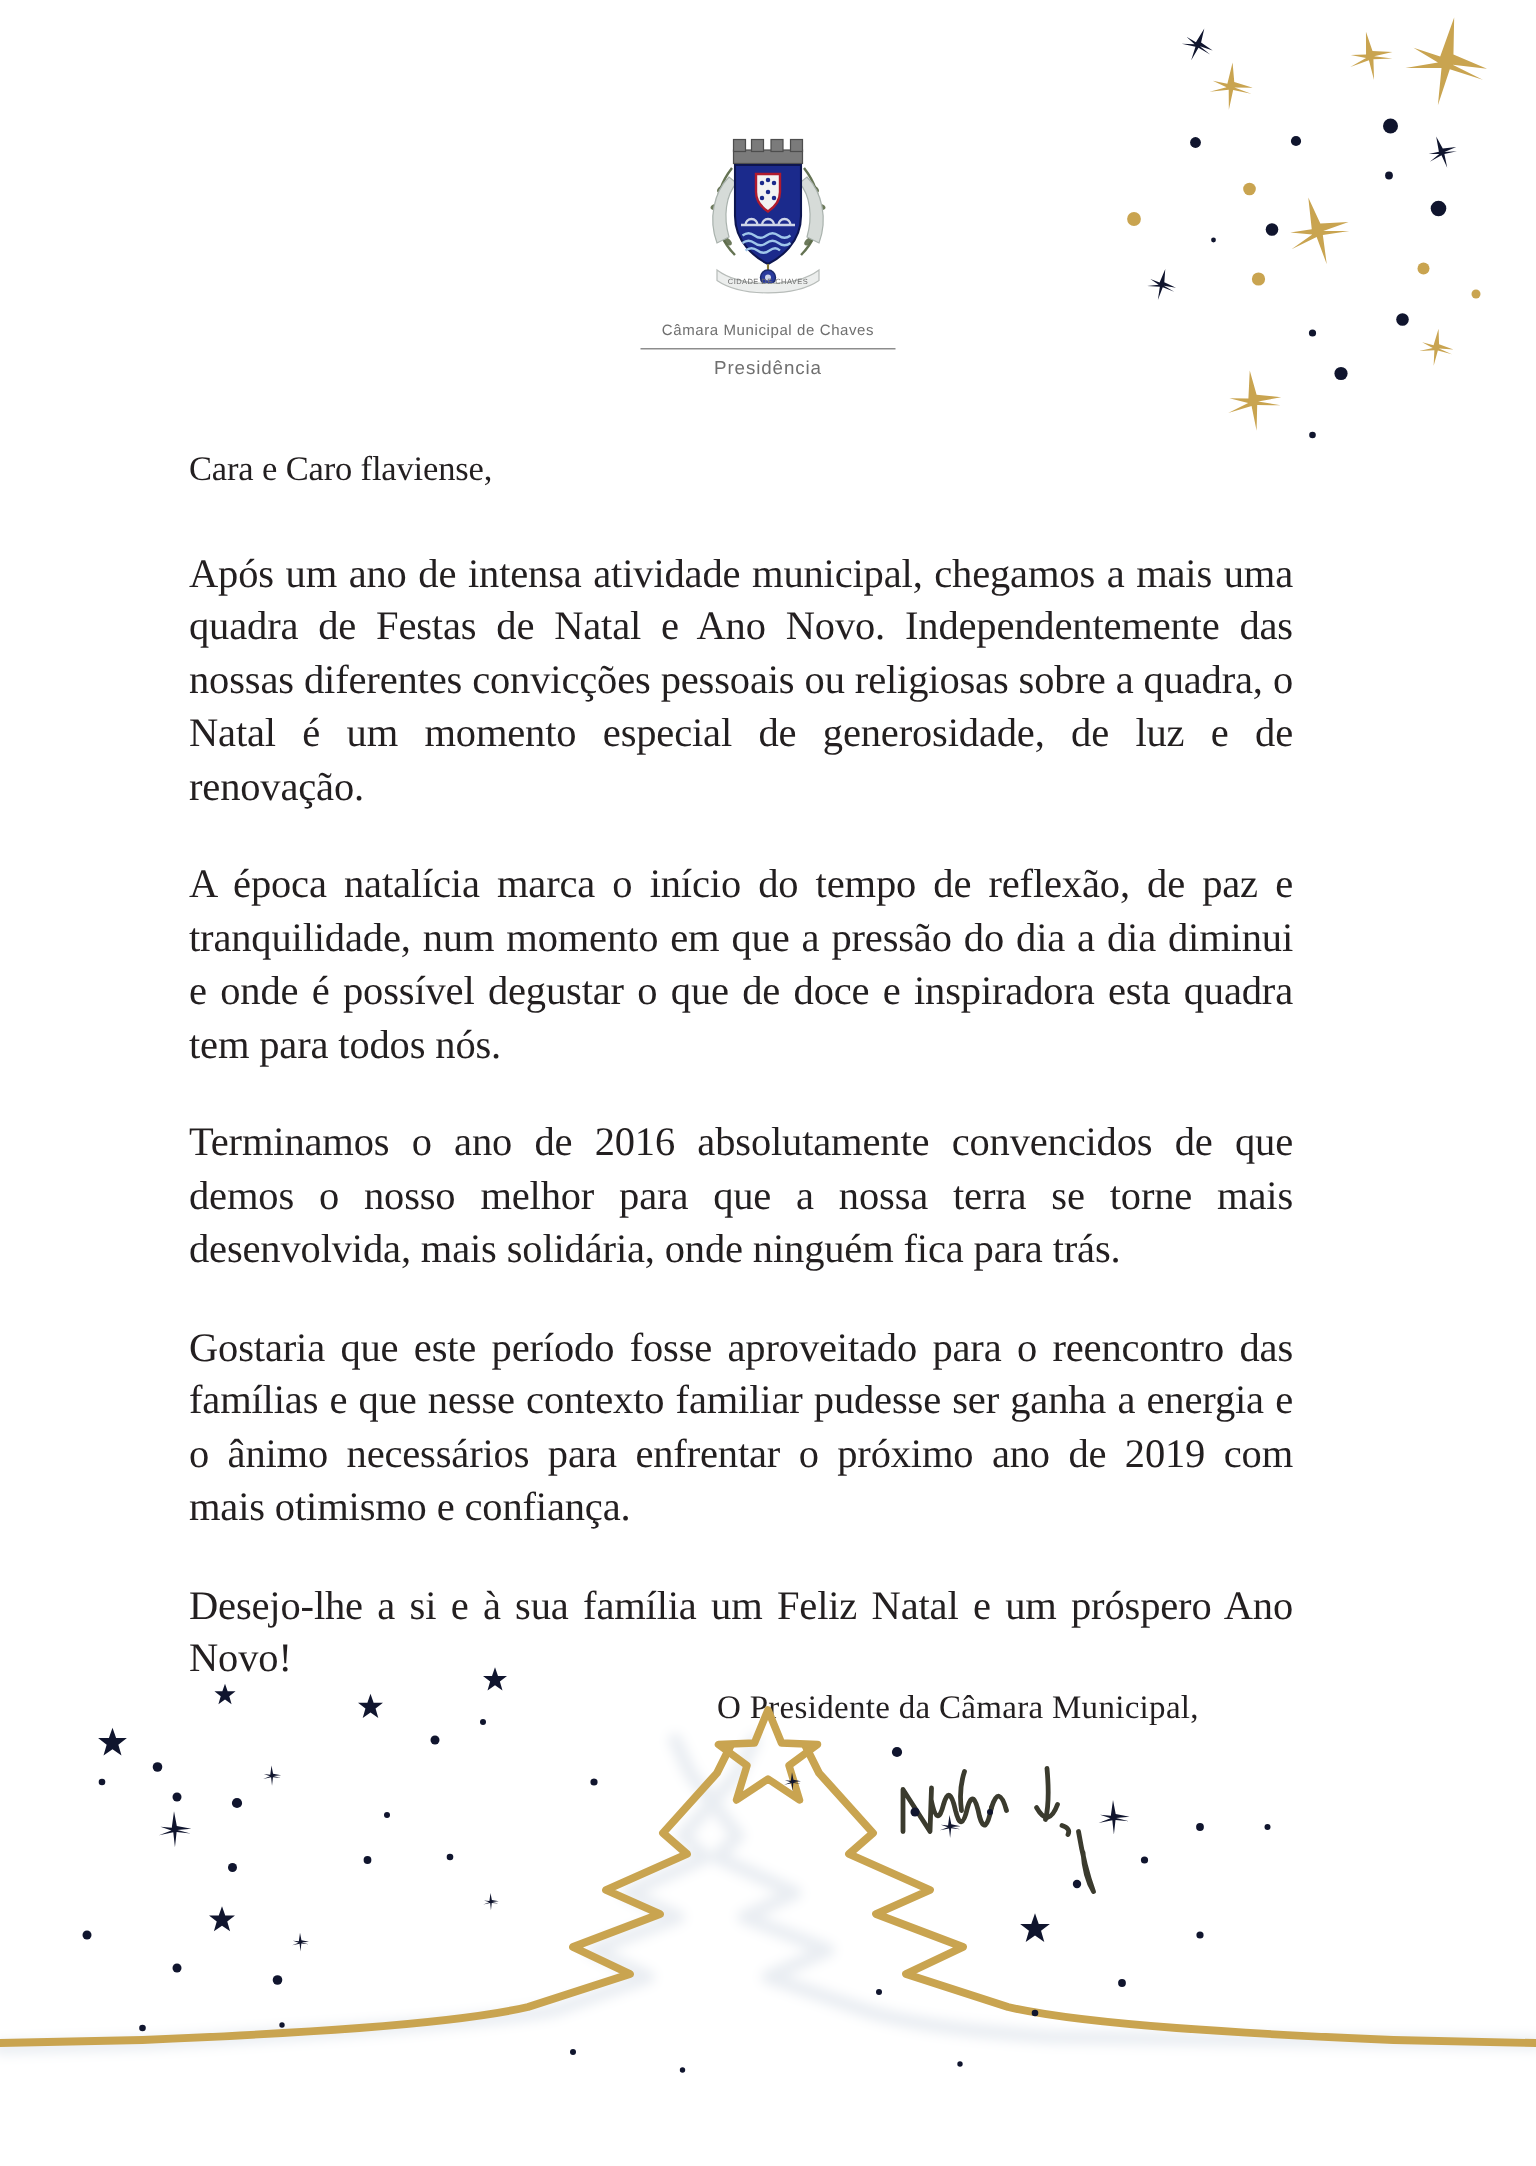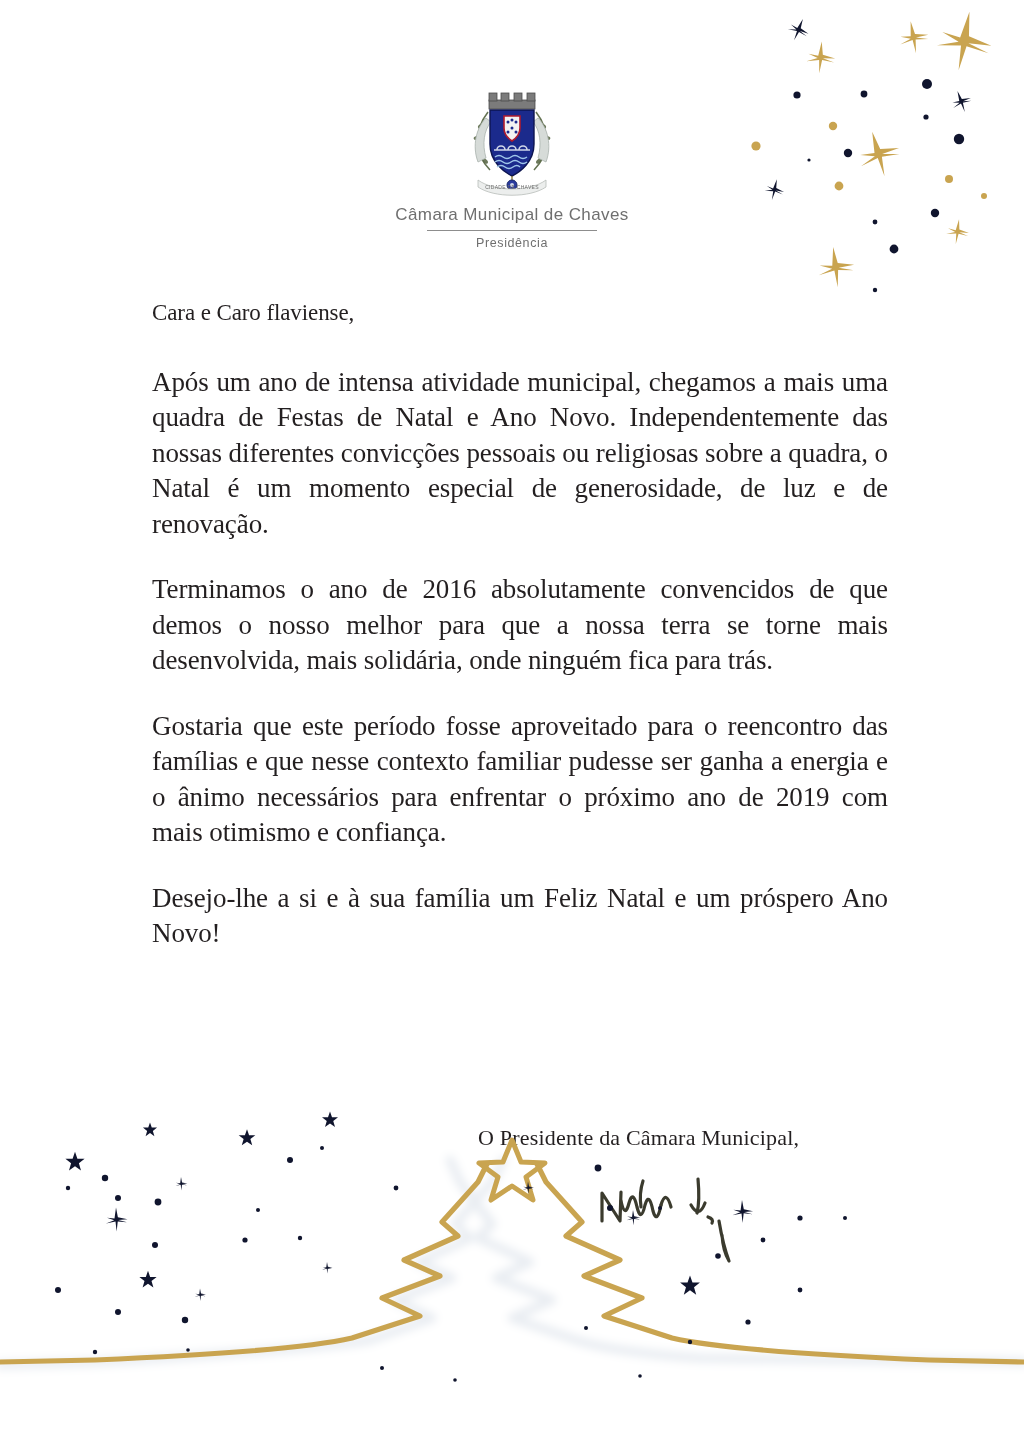--- a/index.html
+++ b/index.html
@@ -47,44 +47,44 @@
     width: 1024px;
     text-align: center;
   }
   .crest {
     display: block;
     margin: 0 auto;
     width: 96px;
     height: 108px;
   }
   .org-name {
-    margin: 9px auto 0;
+    margin: 19px auto 0;
     font-family: "Liberation Sans", "DejaVu Sans", sans-serif;
-    font-size: 17px;
+    font-size: 10px;
     letter-spacing: 0.4px;
     color: #6f6f6f;
     line-height: 1.2;
   }
   .org-rule {
     width: 170px;
     height: 1px;
     background: #8d8d8d;
     margin: 5px auto 5px;
   }
   .org-dept {
     font-family: "Liberation Sans", "DejaVu Sans", sans-serif;
     font-size: 12.5px;
     letter-spacing: 0.6px;
     color: #6f6f6f;
   }
 
   
   .letter {
     position: absolute;
-    left: 152px;
+    left: 126px;
     top: 296px;
     width: 736px;
   }
   .salutation {
     font-size: 23px;
     line-height: 1.5;
     margin: 0 0 34px 0;
     letter-spacing: -0.1px;
   }
   .para {
@@ -233,20 +233,21 @@
     </svg>
 
     <div class="org-name">Câmara Municipal de Chaves</div>
     <div class="org-rule"></div>
     <div class="org-dept">Presidência</div>
   </div>
 
   <div class="letter">
     <p class="salutation">Cara e Caro flaviense,</p>
     <p class="para">Após um ano de intensa atividade municipal, chegamos a mais uma quadra de Festas de Natal e Ano Novo. Independentemente das nossas diferentes convicções pessoais ou religiosas sobre a quadra, o Natal é um momento especial de generosidade, de luz e de renovação.</p>
+    <p class="para">A época natalícia marca o início do tempo de reflexão, de paz e tranquilidade, num momento em que a pressão do dia a dia diminui e onde é possível degustar o que de doce e inspiradora esta quadra tem para todos nós.</p>
     <p class="para">Terminamos o ano de 2016 absolutamente convencidos de que demos o nosso melhor para que a nossa terra se torne mais desenvolvida, mais solidária, onde ninguém fica para trás.</p>
     <p class="para">Gostaria que este período fosse aproveitado para o reencontro das famílias e que nesse contexto familiar pudesse ser ganha a energia e o ânimo necessários para enfrentar o próximo ano de 2019 com mais otimismo e confiança.</p>
     <p class="para">Desejo-lhe a si e à sua família um Feliz Natal e um próspero Ano Novo!</p>
   </div>
 
   <div class="signature-block">
     <div class="sign-title">O Presidente da Câmara Municipal,</div>
     <svg class="sign-mark" viewBox="0 0 210 110" aria-hidden="true">
       <g fill="none" stroke="#3b3b2e" stroke-width="3.2" stroke-linecap="round" stroke-linejoin="round">
 

